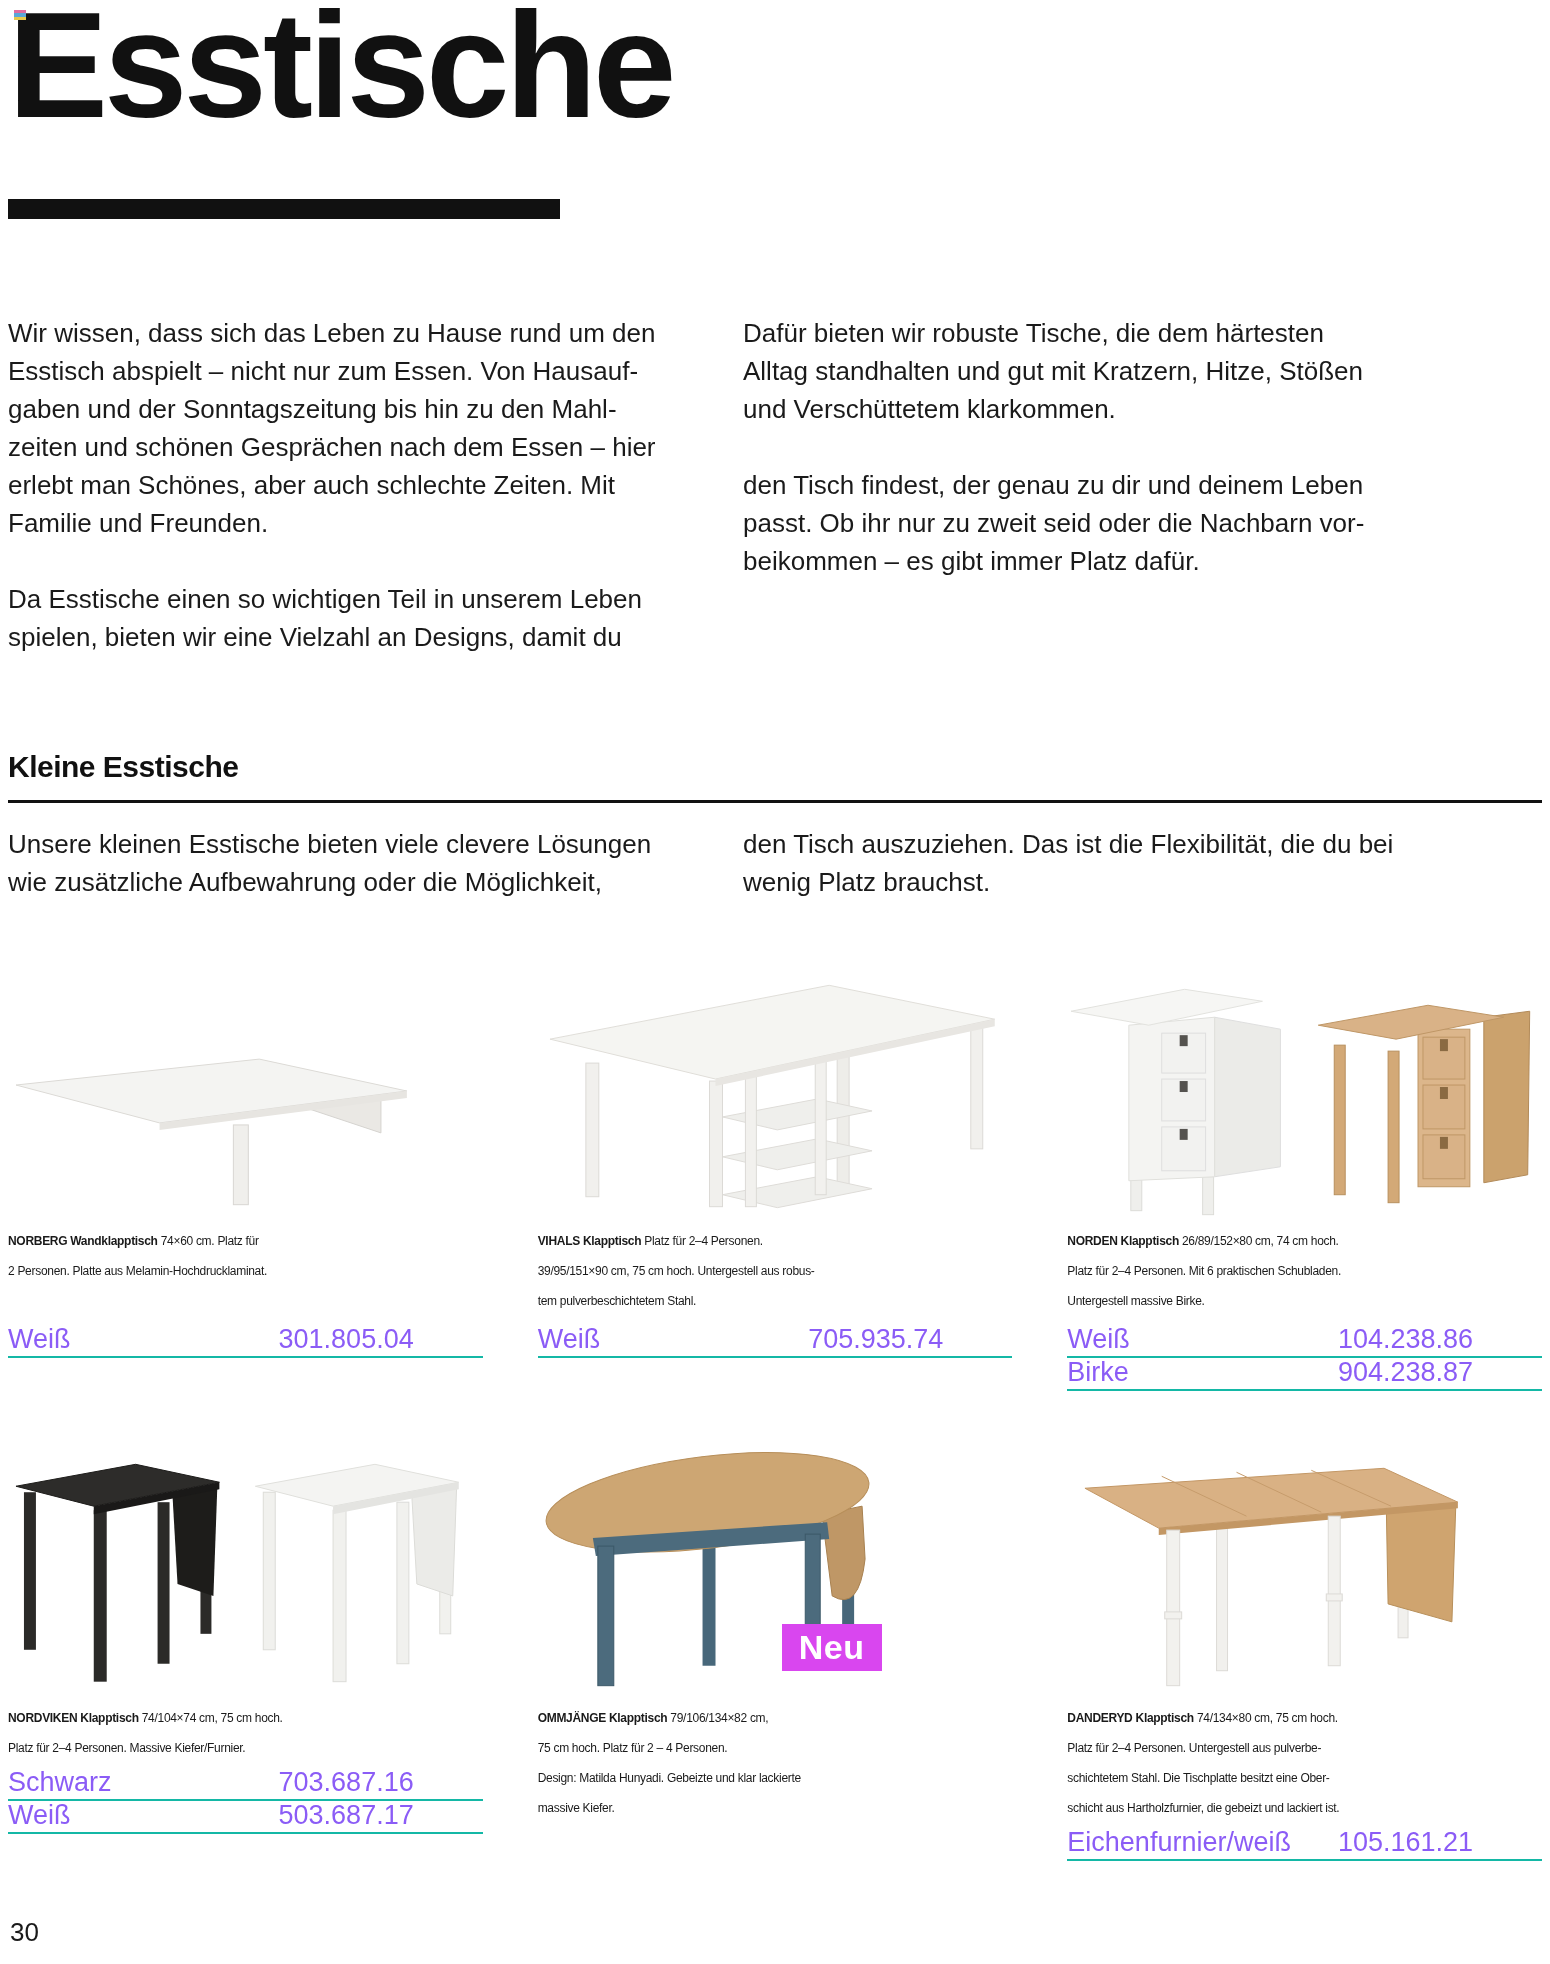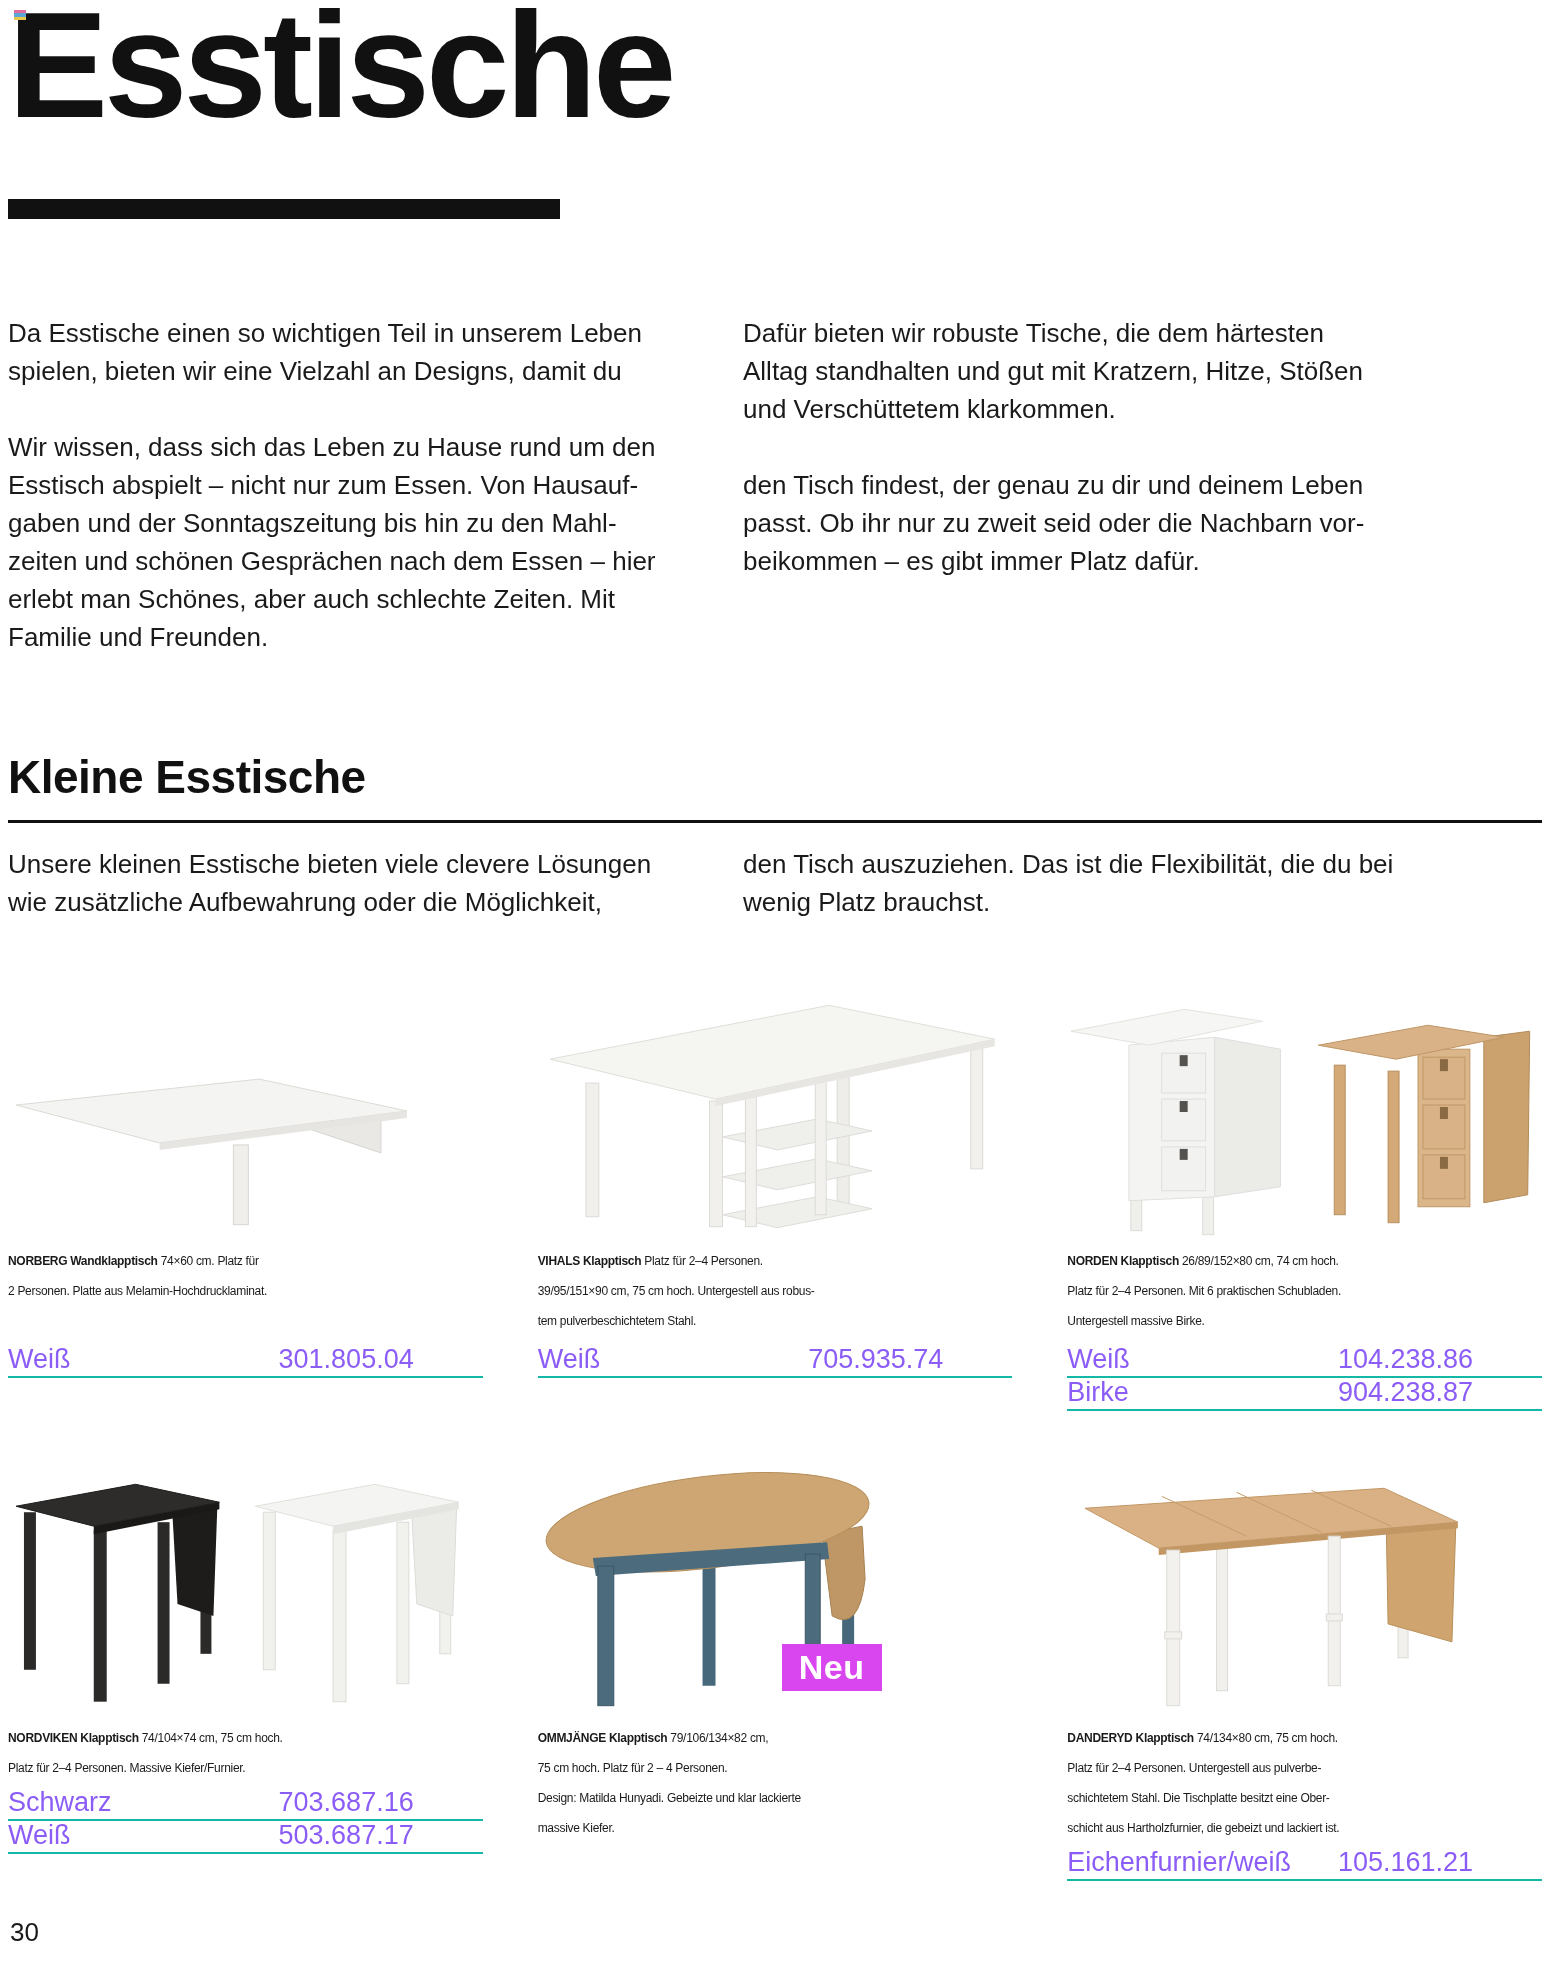--- a/index.html
+++ b/index.html
@@ -30,21 +30,21 @@
   .twocol .col-right{flex:1;padding-right:20px;}
   .intro{margin-top:95px;}
   .body-text{
     font-size:26px;line-height:38px;white-space:pre-line;color:#1a1a1a;
     margin:0;
   }
   .body-text + .body-text{margin-top:38px;}
 
   
   .section-heading{
-    font-size:46px;font-weight:700;margin:94px 0 0 0;color:#111;letter-spacing:-0.5px;
+    font-size:30px;font-weight:700;margin:94px 0 0 0;color:#111;letter-spacing:-0.5px;
   }
   .section-rule{height:3px;background:#111;margin-top:16px;width:100%;}
   .section-intro{margin-top:22px;}
 
   
   .grid{
     display:grid;grid-template-columns:repeat(3,1fr);
     column-gap:55px;row-gap:52px;margin-top:66px;
   }
   .cell{position:relative;}
@@ -88,28 +88,28 @@
     <div style="background:#5aa7d8"></div>
     <div style="background:#e8c84a"></div>
   </div>
 
   <h1 class="page-title">Esstische</h1>
 
   <div class="title-bar"></div>
 
   <div class="twocol intro">
     <div class="col-left">
-      <p class="body-text">Da Esstische einen so wichtigen Teil in unserem Leben
-spielen, bieten wir eine Vielzahl an Designs, damit du</p>
       <p class="body-text">Wir wissen, dass sich das Leben zu Hause rund um den
 Esstisch abspielt – nicht nur zum Essen. Von Hausauf-
 gaben und der Sonntagszeitung bis hin zu den Mahl-
 zeiten und schönen Gesprächen nach dem Essen – hier
 erlebt man Schönes, aber auch schlechte Zeiten. Mit
 Familie und Freunden.</p>
+      <p class="body-text">Da Esstische einen so wichtigen Teil in unserem Leben
+spielen, bieten wir eine Vielzahl an Designs, damit du</p>
     </div>
     <div class="col-right">
       <p class="body-text">Dafür bieten wir robuste Tische, die dem härtesten
 Alltag standhalten und gut mit Kratzern, Hitze, Stößen
 und Verschüttetem klarkommen.</p>
       <p class="body-text">den Tisch findest, der genau zu dir und deinem Leben
 passt. Ob ihr nur zu zweit seid oder die Nachbarn vor-
 beikommen – es gibt immer Platz dafür.</p>
     </div>
   </div>

